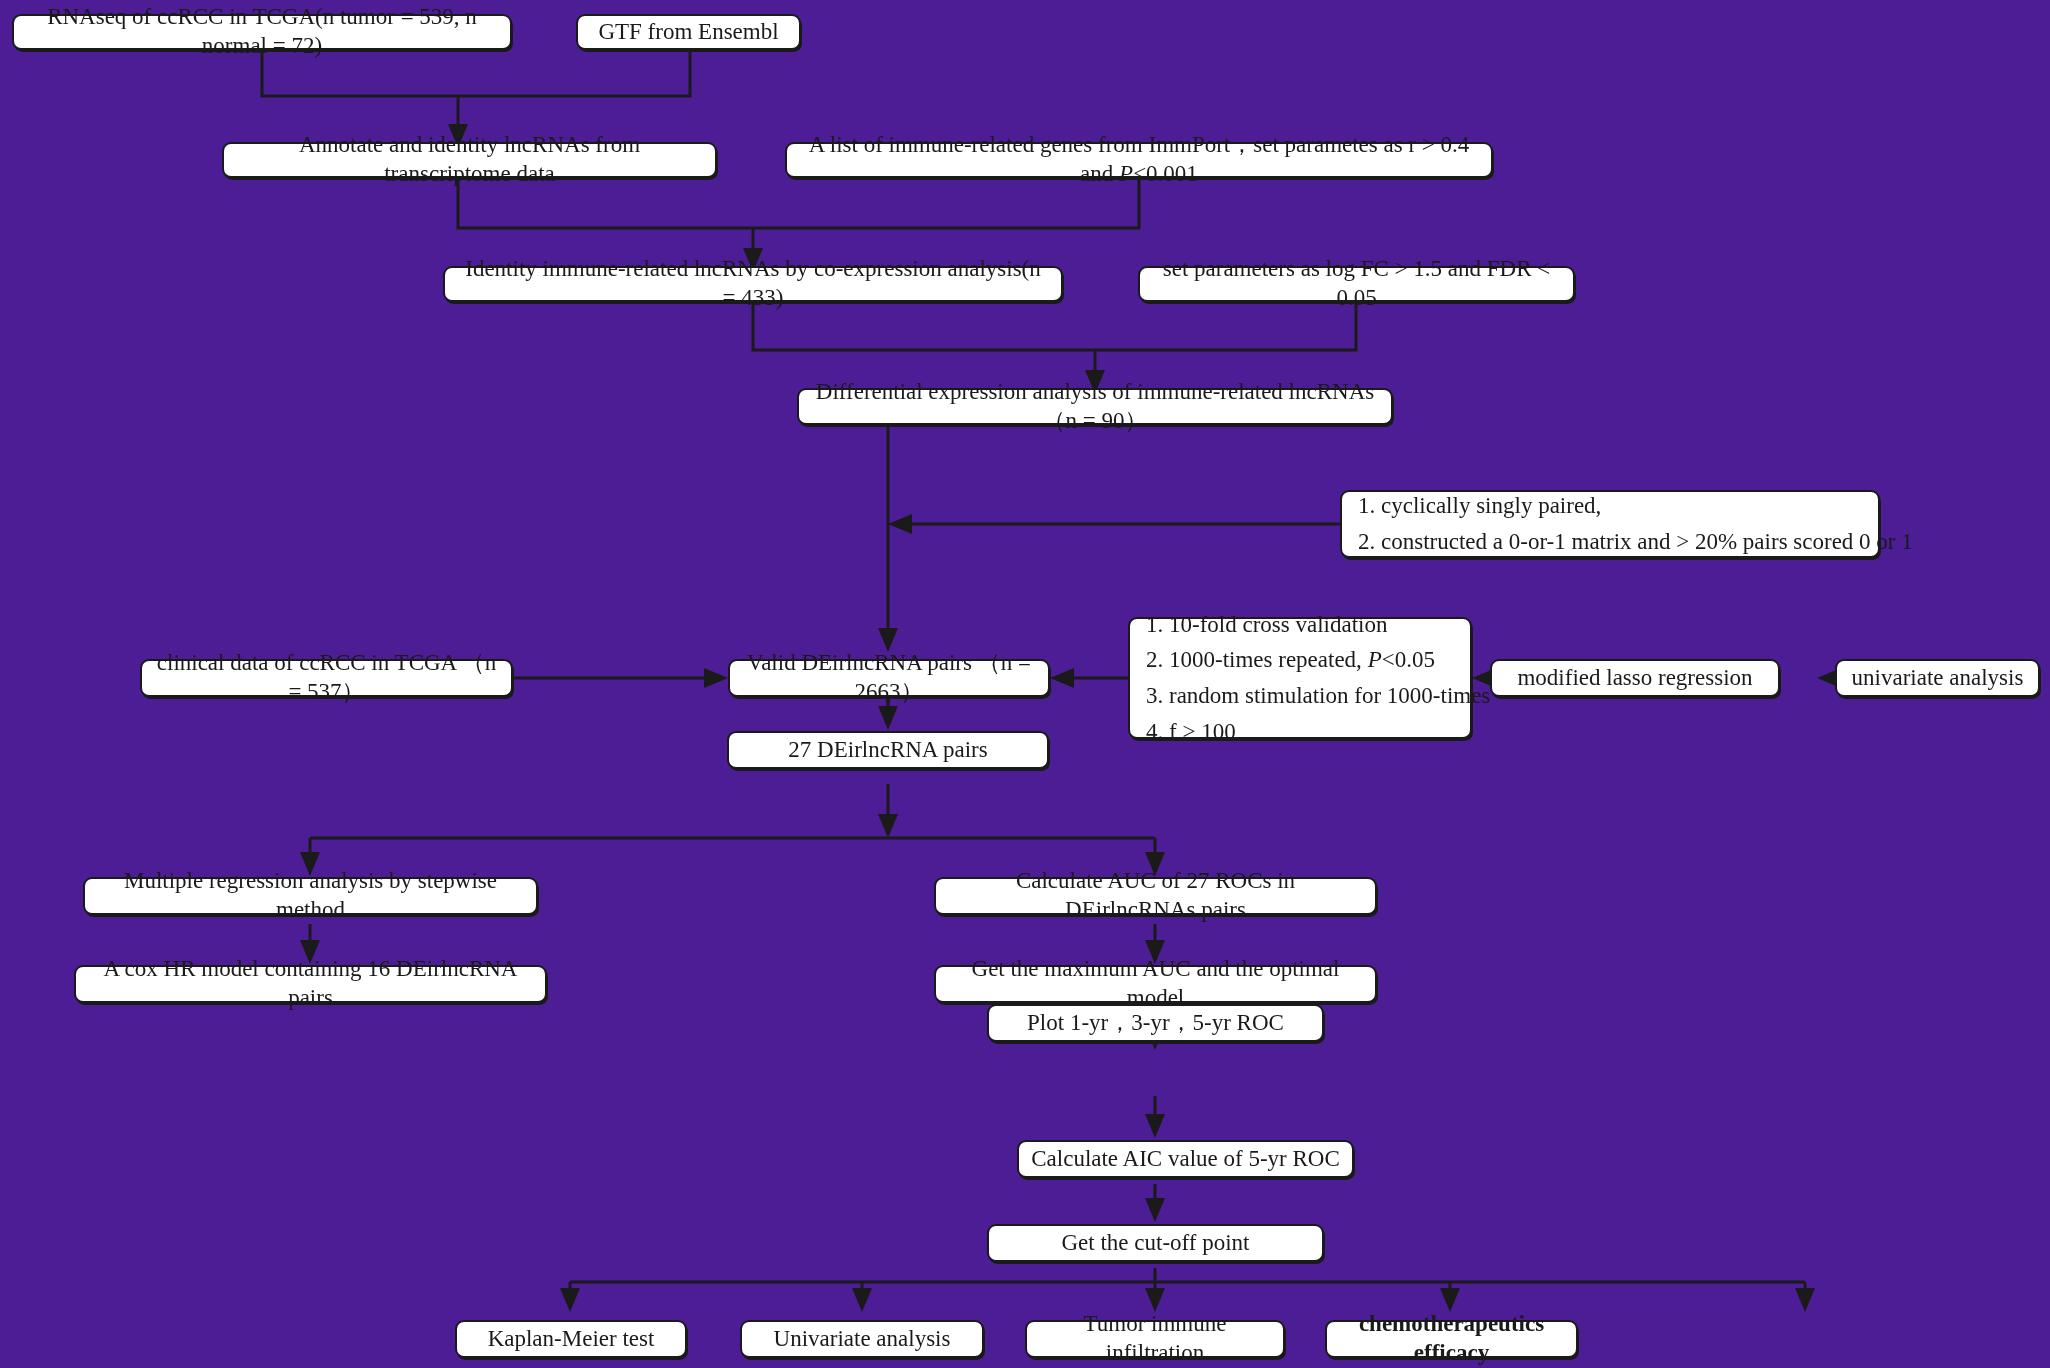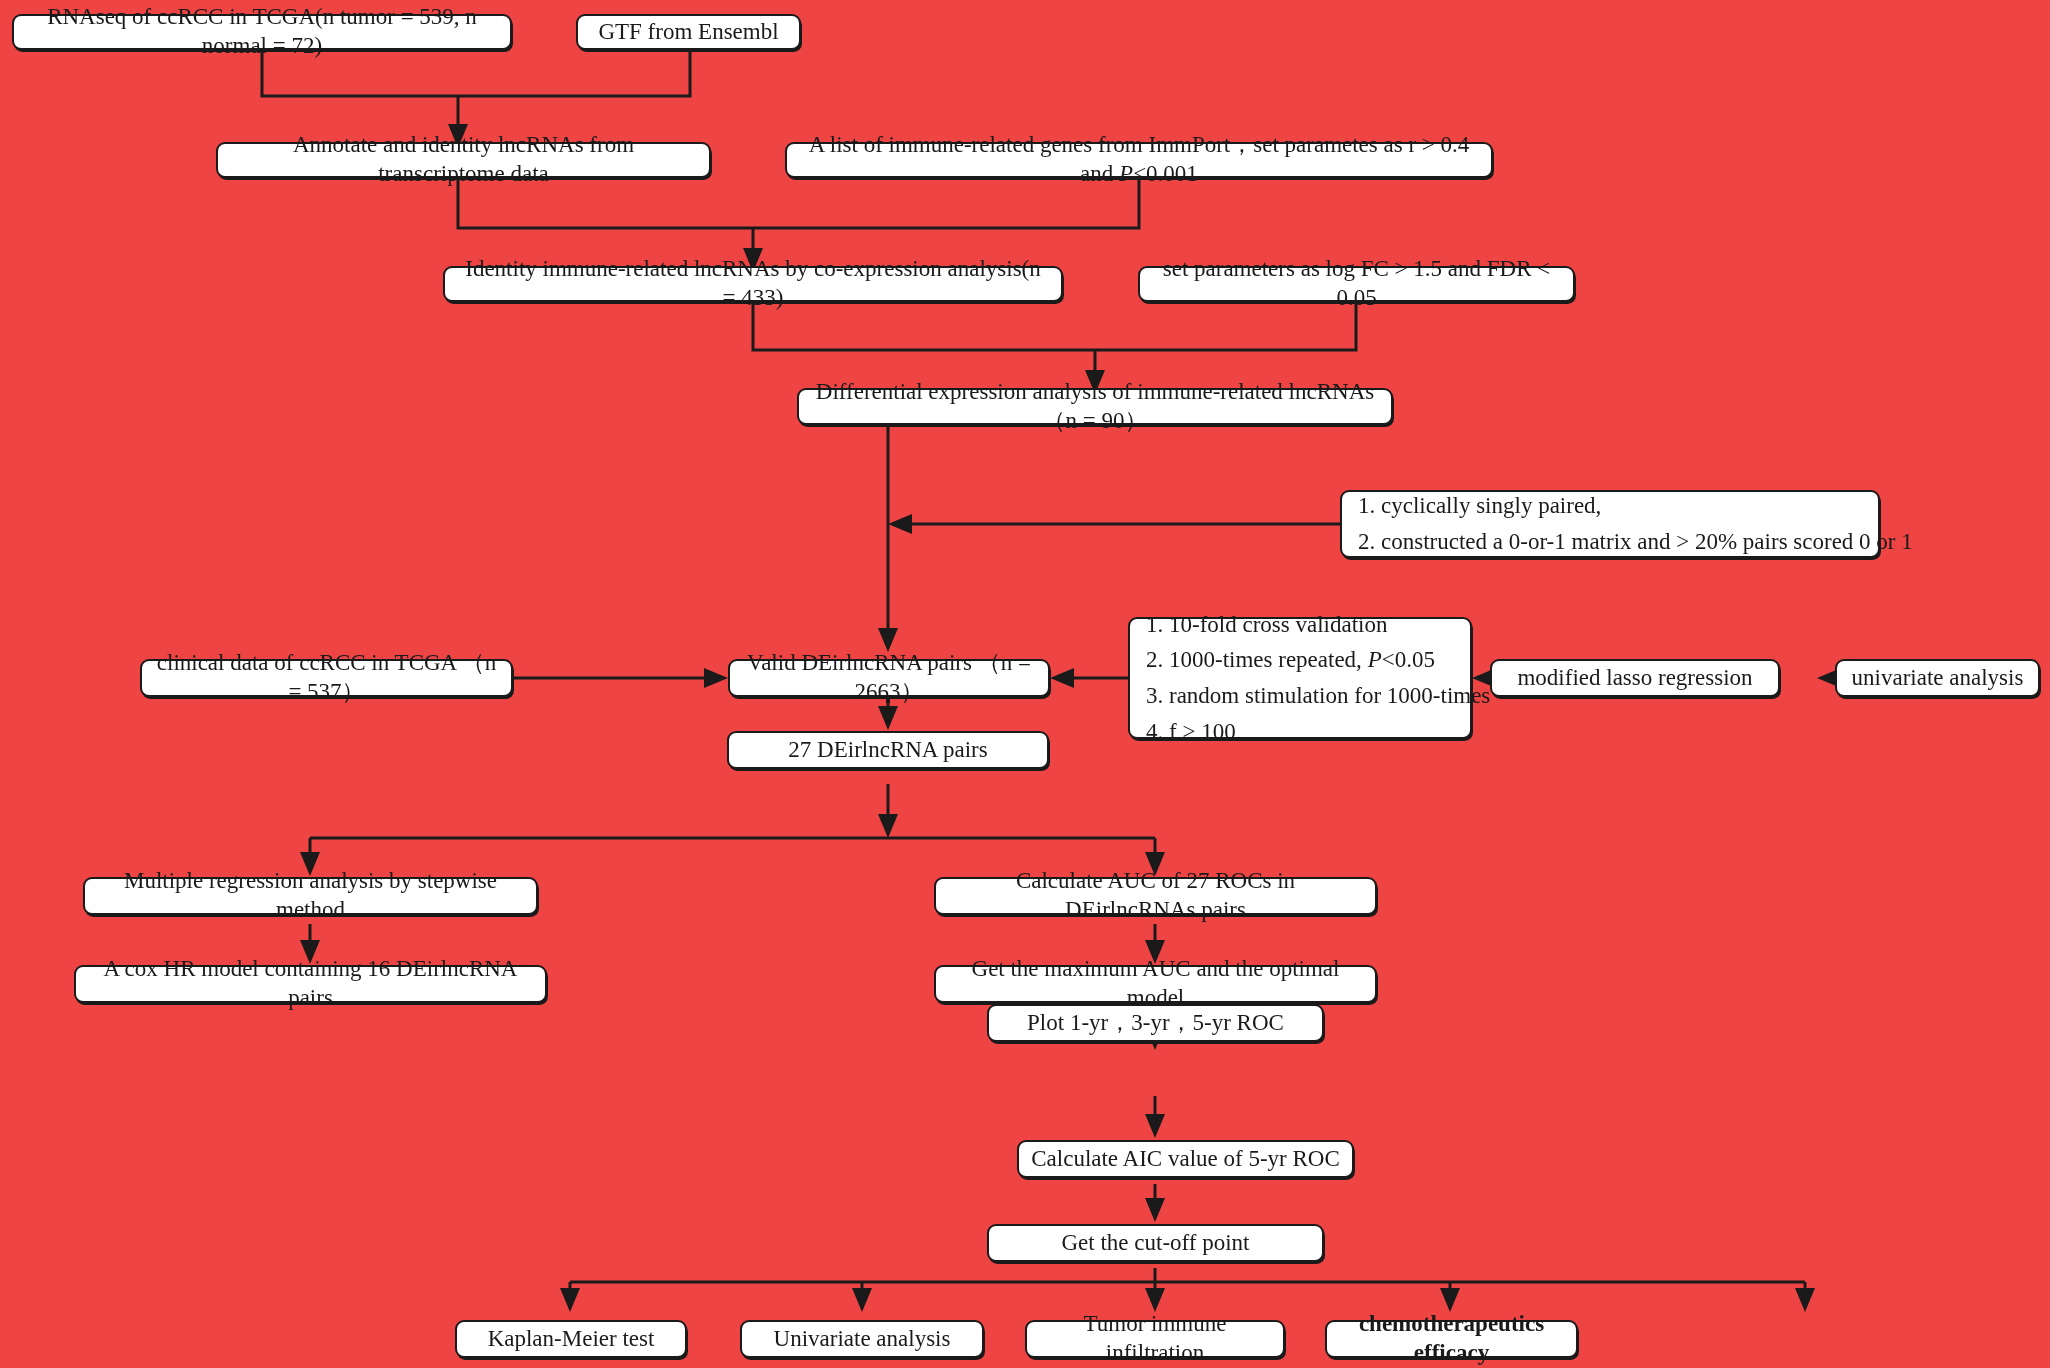--- a/index.html
+++ b/index.html
@@ -4,21 +4,21 @@
 <style>
   html, body {
     margin: 0;
     padding: 0;
     background: #ffffff;
   }
   #canvas {
     position: relative;
     width: 2050px;
     height: 1368px;
-    background: #ef4444;
+    background: #4c1d95;
     font-family: "Liberation Serif", "DejaVu Serif", serif;
     overflow: hidden;
   }
   .node {
     position: absolute;
     box-sizing: border-box;
     border: 2.5px solid #1a1a1a;
     border-radius: 9px;
     background: #ffffff;
     display: flex;
@@ -166,21 +166,21 @@
   </svg>
 
   <div class="node" style="left:12px; top:14px; width:500px; height:36px;">
     <span>RNAseq of ccRCC in TCGA(n tumor = 539, n normal = 72)</span>
   </div>
 
   <div class="node" style="left:576px; top:14px; width:225px; height:36px;">
     <span>GTF from Ensembl</span>
   </div>
 
-  <div class="node" style="left:216px; top:142px; width:495px; height:36px;justify-content:flex-end;">
+  <div class="node" style="left:222px; top:142px; width:495px; height:36px;justify-content:flex-end;">
     <span>Annotate and identity lncRNAs from transcriptome data</span>
   </div>
 
   <div class="node" style="left:785px; top:142px; width:708px; height:36px;">
     <span><span>A list of immune-related genes from ImmPort，set  parametes as r &gt; 0.4 and </span><em>P</em><span>&lt;0.001</span></span>
   </div>
 
   <div class="node" style="left:443px; top:266px; width:620px; height:36px;">
     <span>Identity immune-related lncRNAs by co-expression analysis(n = 433)</span>
   </div>

